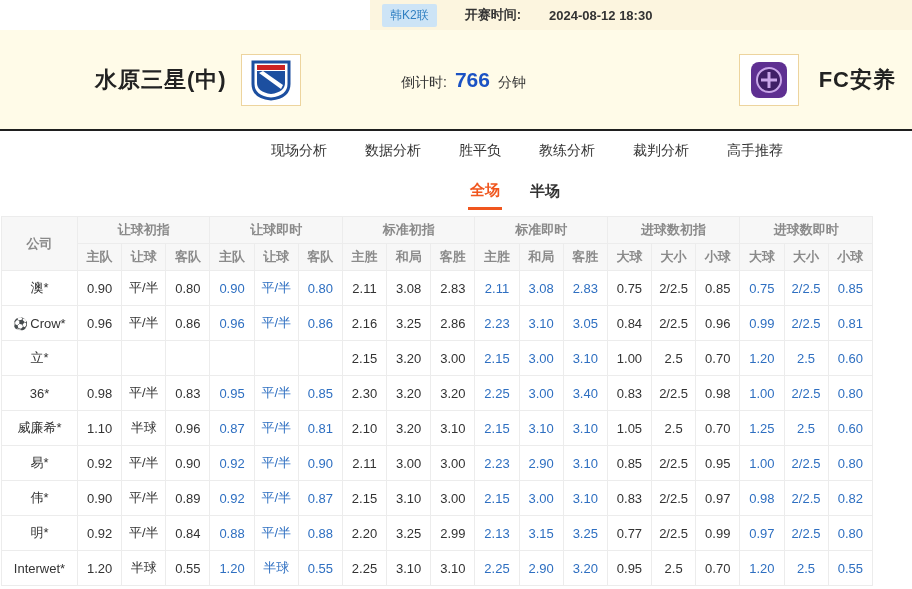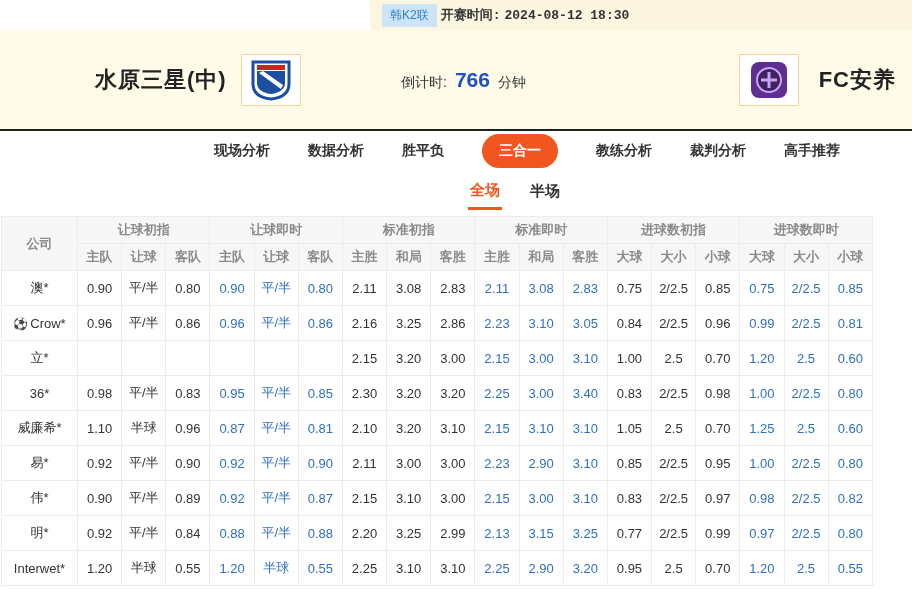--- a/index.html
+++ b/index.html
@@ -6,34 +6,34 @@
   html,body { margin:0; padding:0; }
   body {
     width:912px; height:589px; overflow:hidden;
     background:#fff;
     font-family:"Liberation Sans","DejaVu Sans",sans-serif;
   }
   
   .header { height:129px; background:var(--header-bg,#fffbe8); }
   .top-strip { height:30px; display:flex; }
   .strip-left { width:370px; background:#fff; }
-  .strip-right { flex:1; background:var(--strip-bg,#fcf5df); display:flex; align-items:center; gap:4px; padding-left:12px; }
+  .strip-right { flex:1; background:var(--strip-bg,#fcf5df); display:flex; align-items:center; gap:28px; padding-left:12px; }
   .league-badge { background:var(--badge-bg,#cde4f6); color:var(--badge-text,#2f7fc1); font-size:12px; padding:3px 8px; border-radius:2px; cursor:pointer; }
-  .kick-label,.kick-time { font-size:13px; font-weight:bold; color:var(--text-dark,#333);font-family:Liberation Mono, monospace; }
+  .kick-label,.kick-time { font-size:13px; font-weight:bold; color:var(--text-dark,#333); }
   .teams-row { position:relative; height:99px; }
   .home-group { position:absolute; left:95px; top:50%; transform:translateY(-50%); display:flex; align-items:center; gap:14px;text-align:center; }
   .away-group { position:absolute; right:16px; top:50%; transform:translateY(-50%); display:flex; align-items:center; gap:20px; }
   .team-name { font-size:22px; font-weight:bold; color:#222; letter-spacing:1px; white-space:nowrap; }
   .logo-box { width:60px; height:52px; background:#fff; border:1px solid #edd49e; display:flex; align-items:center; justify-content:center; }
   .countdown { position:absolute; left:50%; top:50%; transform:translate(-44%,-50%); display:flex; align-items:flex-end; font-size:14px; color:#333; }
   .cd-num { font-size:21px; font-weight:bold; color:var(--countdown-blue,#1b52c4); margin:0 8px; }
   
   .nav { height:41px; border-top:2px solid var(--dark-line,#1f1f1f); background:#fff;
          display:flex; align-items:center; justify-content:center; gap:38px; padding-left:142px; }
-  .nav-tab { font-size:14px; font-weight:bold; color:#333; cursor:pointer; white-space:nowrap; }
+  .nav-tab { font-size:14px; font-weight:normal; color:#333; cursor:pointer; white-space:nowrap; }
   .nav-tab.active { background:var(--accent,#f0561e); color:#fff; padding:8px 17px; border-radius:17px; }
   
   .subtabs { height:46px; background:#fff; display:flex; align-items:center; justify-content:center; gap:26px; padding-left:118px; }
   .subtab { font-size:15px; font-weight:bold; color:#333; cursor:pointer; padding:4px 2px 7px; }
   .subtab.active { color:var(--accent,#f0561e); border-bottom:3px solid var(--accent,#f0561e); }
   
   .table-wrap { padding-left:1px; }
   table { border-collapse:collapse; table-layout:fixed; width:872px; }
   th,td { border:1px solid var(--border,#ececec); text-align:center; padding:0; overflow:hidden; white-space:nowrap; }
   thead th { background:var(--table-header-bg,#f7f7f7); color:var(--text-gray,#8a8a8a); font-weight:bold; font-size:13px; height:27px; }
@@ -81,21 +81,20 @@
       </div>
       <span class="team-name">FC安养</span>
     </div>
   </div>
 </div>
 
 <div class="nav">
     <span class="nav-tab">现场分析</span>
     <span class="nav-tab">数据分析</span>
     <span class="nav-tab">胜平负</span>
-    <span class="nav-tab active">三合一</span>
     <span class="nav-tab">教练分析</span>
     <span class="nav-tab">裁判分析</span>
     <span class="nav-tab">高手推荐</span>
   </div>
 <div class="subtabs">
     <span class="subtab active">全场</span>
     <span class="subtab">半场</span>
   </div>
 
 <div class="table-wrap">

